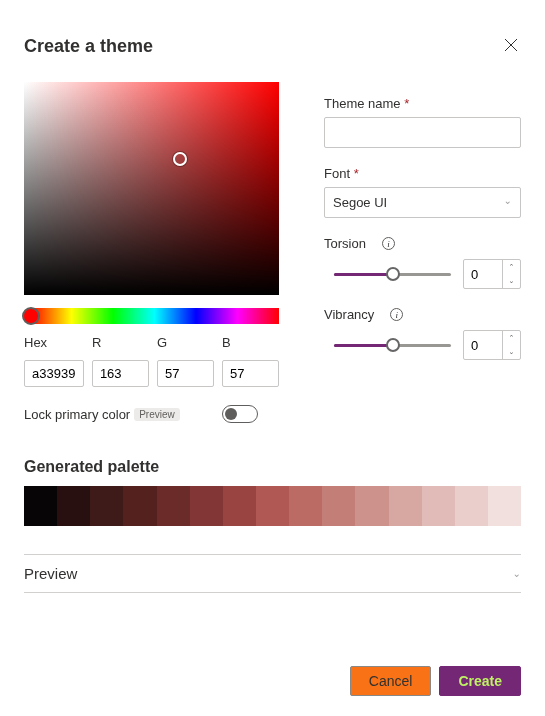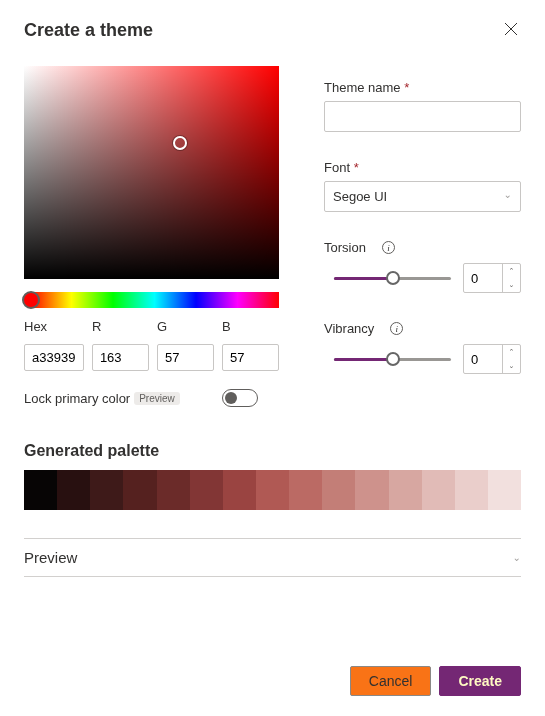--- a/index.html
+++ b/index.html
@@ -6,21 +6,21 @@
   body {
     margin: 0;
     font-family: "Segoe UI", Tahoma, sans-serif;
     font-size: 14px;
     color: #323130;
     background: #ffffff;
     width: 545px;
     height: 716px;
     overflow: hidden;
   }
-  .dialog { padding: 20px 24px; }
+  .dialog { padding: 36px 24px; }
   .header {
     display: flex;
     justify-content: space-between;
     align-items: center;
     margin-bottom: 25px;
   }
   .header h1 {
     font-size: 18px;
     font-weight: 600;
     margin: 0;
@@ -122,21 +122,21 @@
   .toggle-knob {
     position: absolute;
     width: 12px;
     height: 12px;
     border-radius: 50%;
     background: #605e5c;
     top: 2px;
     left: 2px;
   }
   .settings-col { flex: 1; padding-top: 14px; }
-  .field { margin-bottom: 28px; }
+  .field { margin-bottom: 18px; }
   .field-label { font-size: 13px; margin-bottom: 6px; display: block; }
   .req { color: #a4262c; }
   .text-input, .select {
     width: 100%;
     border: 1px solid #c8c6c4;
     border-radius: 2px;
     padding: 7px 8px;
     font-size: 13px;
     font-family: inherit;
     background: #fff;
@@ -266,21 +266,21 @@
     font-family: inherit;
   }
   .btn-secondary {
     background: #f97316;
     border: 1px solid #8a8886;
     color: #323130;
   }
   .btn-primary {
     background: #742774;
     border: 1px solid #742774;
-    color: #fef9c3;
+    color: #bef264;
     font-weight: 600;
   }
 </style>
 </head>
 <body>
 
 <div class="dialog">
 
   <div class="header">
     <h1>Create a theme</h1>

